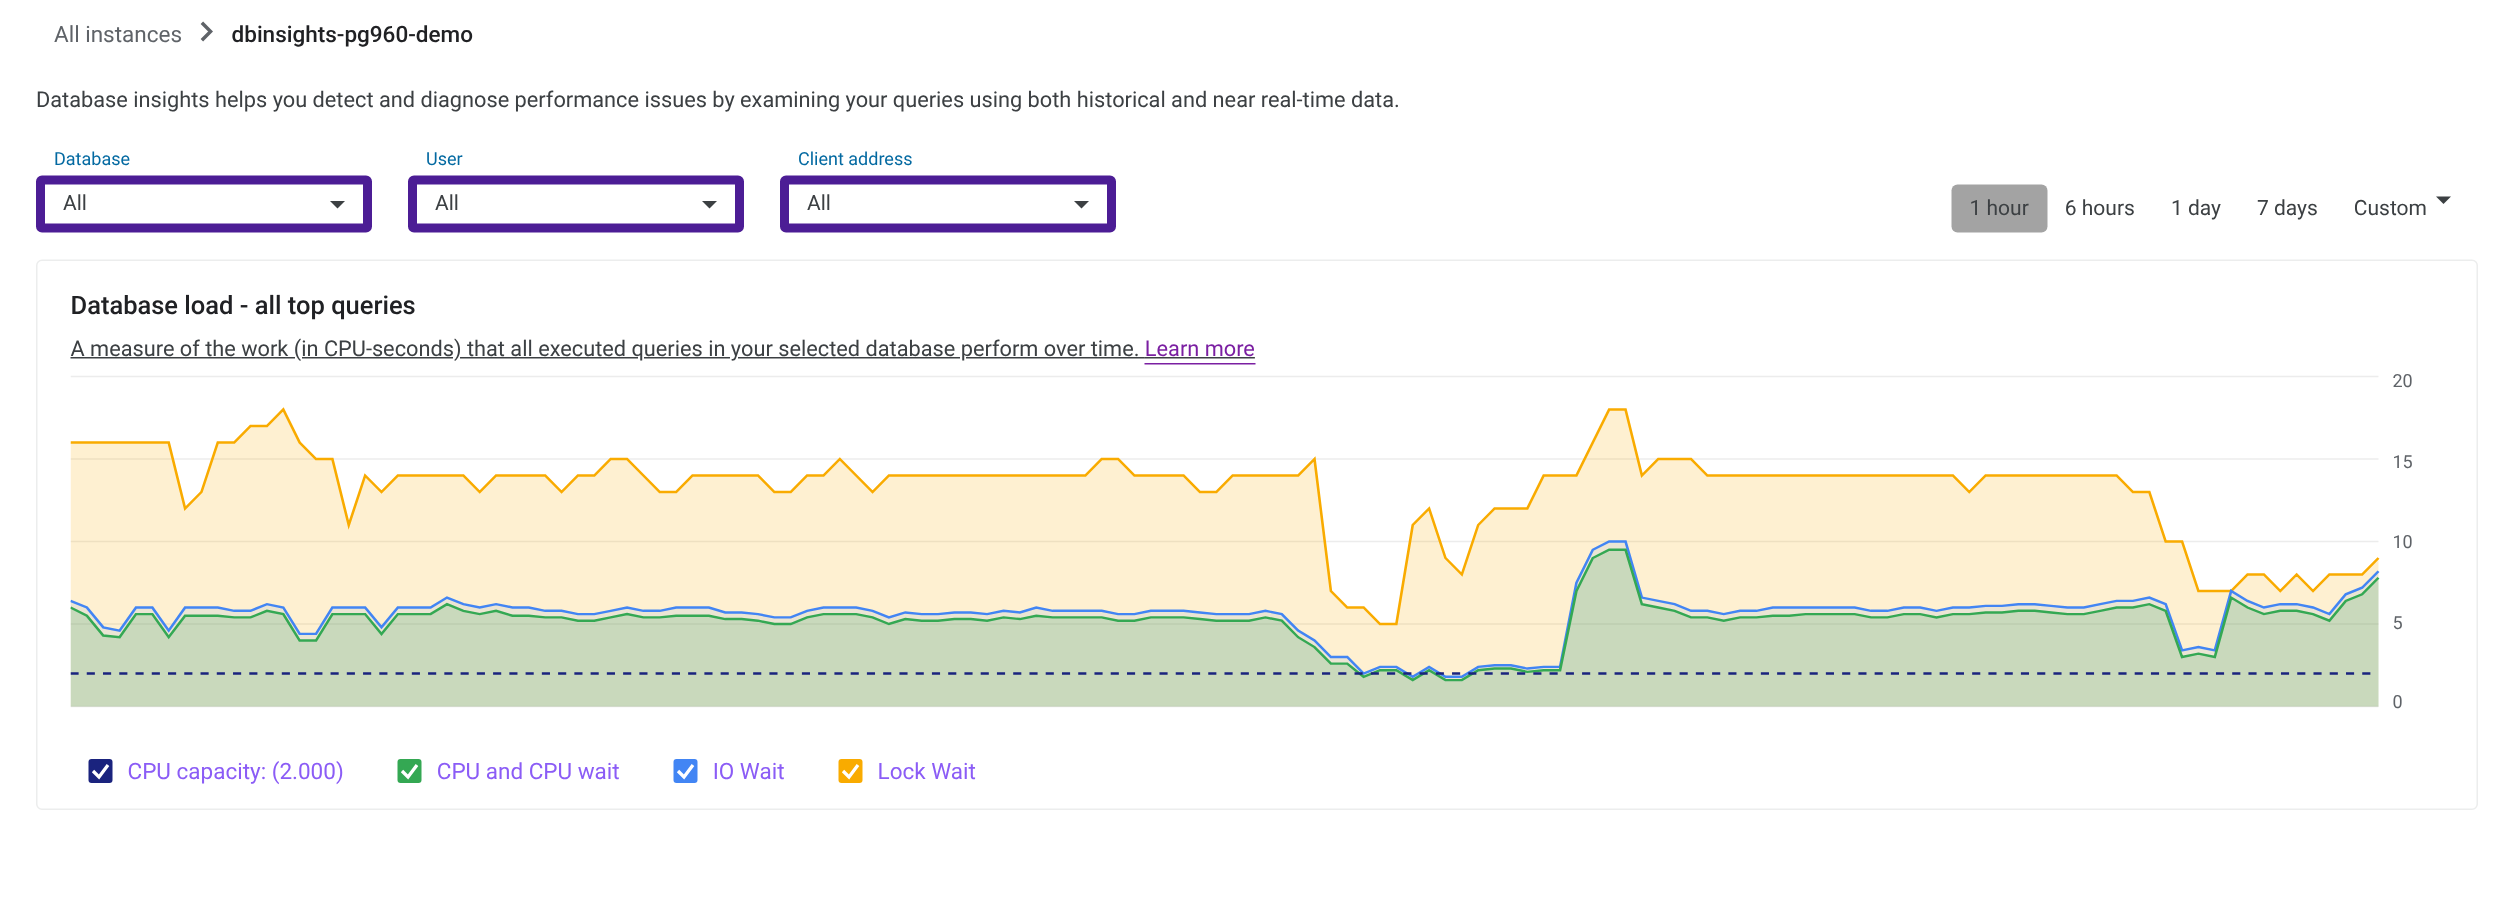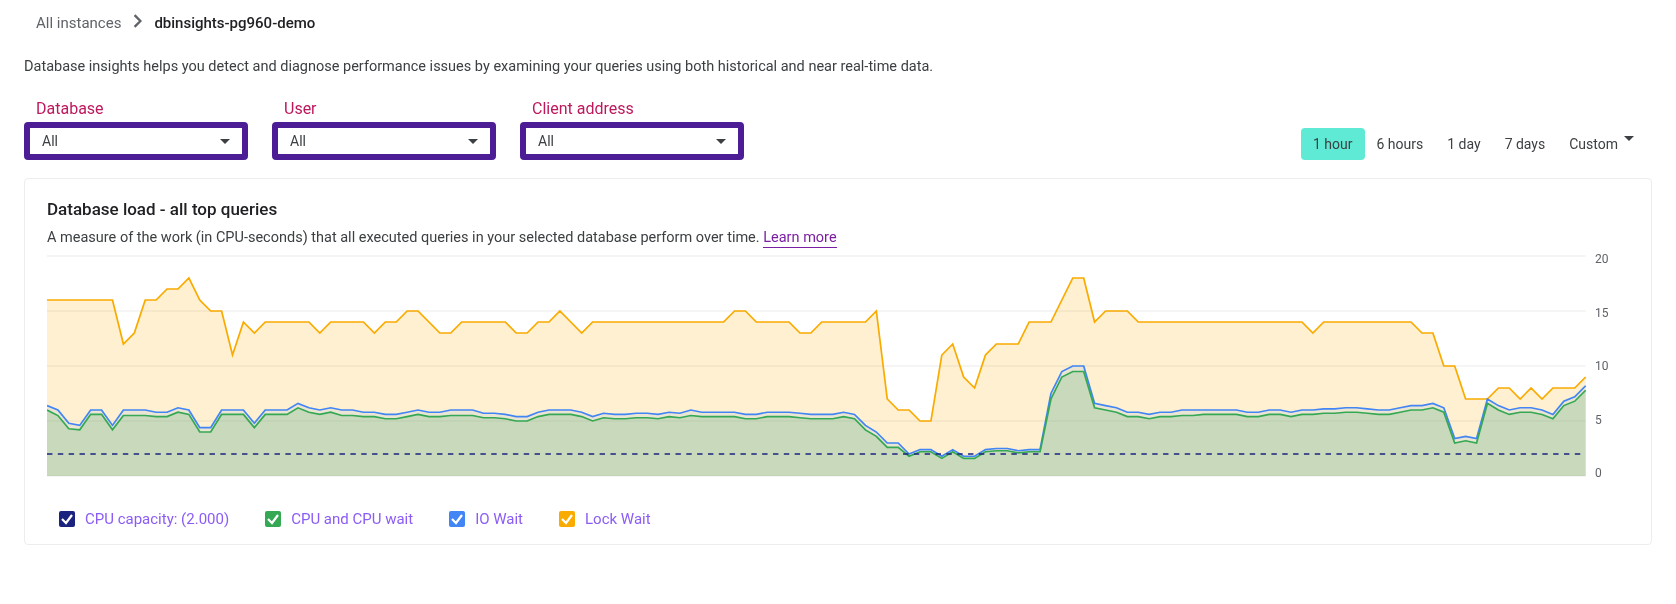--- a/index.html
+++ b/index.html
@@ -26,21 +26,21 @@
     font-size: 14.5px;
   }
   .filter-row {
     display: flex;
     align-items: flex-end;
     justify-content: space-between;
     padding: 24px 30px 18px 24px;
   }
   .filter-left { display: flex; gap: 24px; }
   .filter-group { display: flex; flex-direction: column; gap: 4px; }
-  .filter-label { font-size: 16px; color: #be185d; padding-left: 12px; }
+  .filter-label { font-size: 12px; color: #0369a1; padding-left: 12px; }
   .select-box {
     position: relative;
     width: 224px;
     height: 38px;
     border: 6px solid #4c1d95;
     border-radius: 4px;
     display: flex;
     align-items: center;
     padding: 0 12px;
     cursor: pointer;
@@ -55,36 +55,36 @@
     border-top: 5px solid #3c4043;
   }
   .time-tabs { display: flex; align-items: center; gap: 0; }
   .time-tab {
     padding: 8px 12px;
     font-size: 14px;
     color: #3c4043;
     cursor: pointer;
     border-radius: 4px;
   }
-  .time-tab.active { background: #5eead4; }
+  .time-tab.active { background: #a3a3a3; }
   .time-tab.custom { display: flex; align-items: flex-start; gap: 6px; }
   .time-tab.custom .triangle {
     width: 0; height: 0;
     border-left: 5px solid transparent;
     border-right: 5px solid transparent;
     border-top: 5px solid #3c4043;
   }
   .chart-card {
     margin: 0 24px 12px 24px;
     border: 1px solid #eceded;
     border-radius: 4px;
     padding: 20px 22px 16px 22px;
   }
   .chart-title { font-size: 17px; font-weight: 500; color: #202124; margin-bottom: 10px; }
-  .chart-subtitle { font-size: 14.5px; color: #3c4043; margin-bottom: 6px; }
+  .chart-subtitle { font-size: 14.5px; color: #3c4043; margin-bottom: 6px; text-decoration: underline; }
   .chart-subtitle a { color: #7b1fa2; text-decoration: none; border-bottom: 1px solid #7b1fa2; padding-bottom: 1px; }
   .chart-area { position: relative; width: 100%; height: 250px; }
   .chart-area svg { width: 100%; height: 100%; display: block; }
   .legend { display: flex; gap: 36px; margin-top: 8px; padding-left: 12px; }
   .legend-item { display: flex; align-items: center; gap: 10px; font-size: 15px; color: #8b5cf6; }
   .legend-swatch { width: 16px; height: 16px; display: inline-flex; align-items: center; justify-content: center; border-radius: 2px; }
   .legend-swatch svg { width: 16px; height: 16px; }
   .xaxis-labels { position: absolute; bottom: 0; left: 0; right: 40px; display: flex; justify-content: space-between; padding: 0 40px; }
   .xaxis-labels span { font-size: 12px; color: #5f6368; }
   .yaxis-labels { position: absolute; top: 0; right: 0; bottom: 22px; display: flex; flex-direction: column; justify-content: space-between; align-items: flex-start; width: 34px; }

